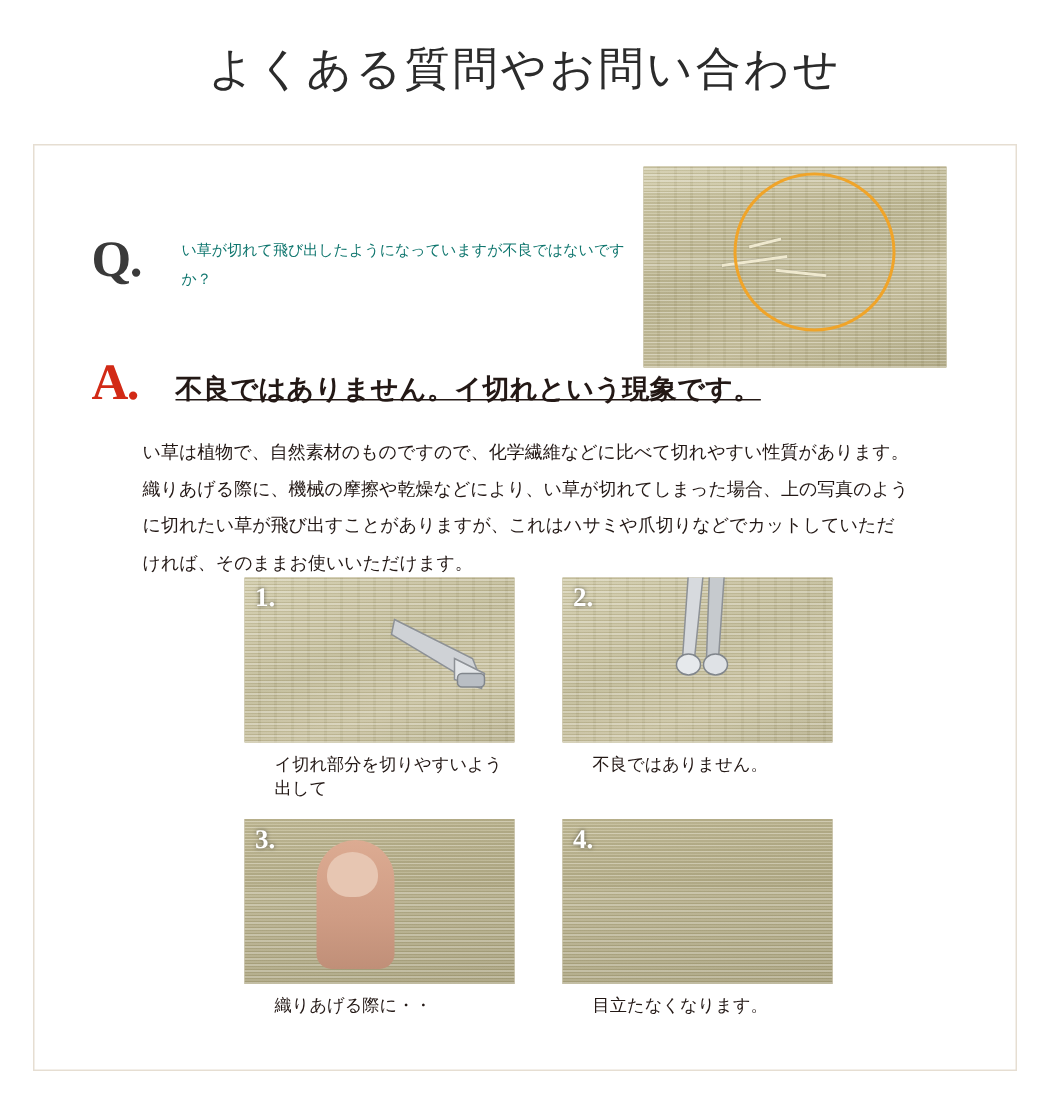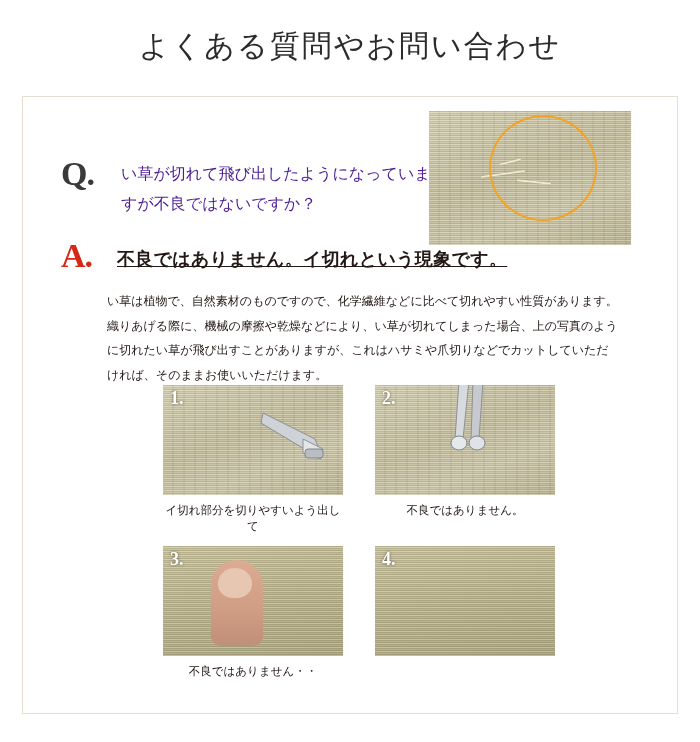--- a/index.html
+++ b/index.html
@@ -52,23 +52,23 @@
     font-size: 34px;
     font-weight: bold;
     color: #3a3a3a;
     letter-spacing: -1px;
   }
   .q-text {
     position: absolute;
     left: 98px;
     top: 62px;
     width: 310px;
-    font-size: 16px;
+    font-size: 10px;
     line-height: 1.85;
-    color: #4c1d95;
+    color: #0f766e;
   }
   .a-mark {
     position: absolute;
     left: 38px;
     top: 140px;
     font-family: "Liberation Serif", serif;
     font-size: 34px;
     font-weight: bold;
     color: #d22a16;
     letter-spacing: -1px;
@@ -79,21 +79,21 @@
     top: 150px;
     font-size: 18px;
     font-weight: bold;
     color: #231815;
     letter-spacing: 0.3px;
     white-space: nowrap;
     text-decoration: underline;
   }
   .body-text {
     position: absolute;
-    left: 84px;
+    left: 72px;
     top: 192px;
     width: 512px;
     font-size: 12px;
     line-height: 2.05;
     color: #231815;
   }
   
   .hero-photo {
     position: absolute;
     left: 406px;
@@ -182,23 +182,23 @@
     font-size: 18px;
     font-weight: bold;
     color: #ffffff;
     text-shadow: 0 0 3px rgba(0,0,0,0.55);
     z-index: 5;
   }
   .step-caption {
     margin-top: 7px;
     font-size: 11.5px;
     color: #231815;
-    text-align: center;
     line-height: 1.4;
     margin-bottom: 12px;
+    margin-left: 20px;
   }
   
   .clipper1 {
     position: absolute;
     left: 96px;
     top: 24px;
     width: 70px;
     height: 62px;
     z-index: 3;
   }
@@ -298,28 +298,29 @@
 
         <div class="step">
           <div class="step-photo">
             <div class="tatami dark"></div>
             <div class="step-num">3.</div>
             <div class="finger">
               <div class="skin"></div>
               <div class="nail"></div>
             </div>
           </div>
-          <div class="step-caption">不良ではありません・・</div>
+          <div class="step-caption">織りあげる際に・・</div>
         </div>
 
         <div class="step">
           <div class="step-photo">
             <div class="tatami dark"></div>
             <div class="step-num">4.</div>
           </div>
+          <div class="step-caption">目立たなくなります。</div>
         </div>
 
       </div>
 
     </div>
 
   </div>
 </div>
 
 </body></html>

